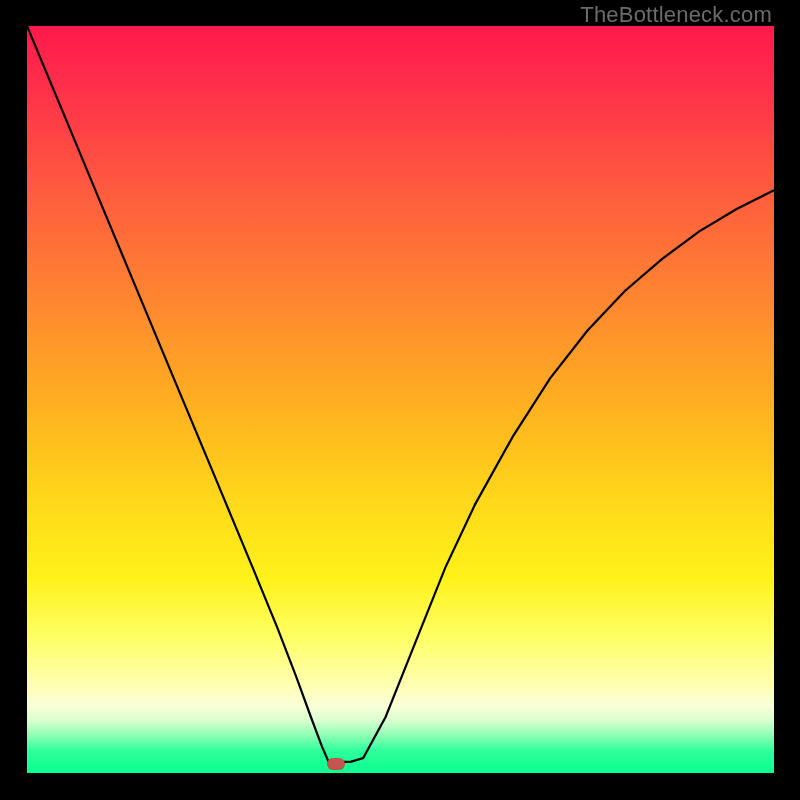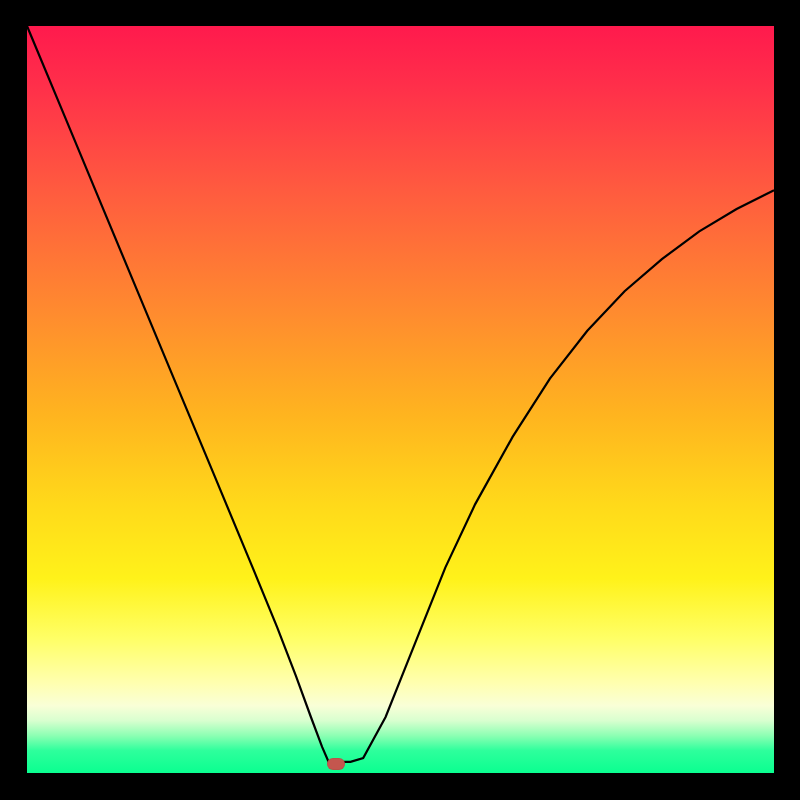--- a/index.html
+++ b/index.html
@@ -76,13 +76,14 @@
 
 <div class="frame">
   <div class="plot-area"></div>
 
   <svg class="curve" viewBox="0 0 747 747" preserveAspectRatio="none">
     <path id="curve-path" d="M 0.0 0.0 L 37.4 89.6 L 74.7 179.3 L 112.0 268.9 L 149.4 358.6 L 186.8 448.2 L 224.1 537.8 L 250.2 601.3 L 268.9 649.9 L 283.9 691.0 L 295.1 720.9 L 302.5 738.0 L 308.5 735.8 L 323.5 735.8 L 336.2 732.1 L 358.6 691.0 L 388.4 616.3 L 418.3 541.6 L 448.2 478.1 L 485.6 410.9 L 522.9 352.6 L 560.3 304.8 L 597.6 265.2 L 634.9 233.1 L 672.3 205.4 L 709.6 183.0 L 747.0 164.3"></path>
   </svg>
 
   <div class="marker" id="marker" style="left: 326.511px; top: 758.036px;"></div>
 
+  <div class="watermark">TheBottleneck.com</div>
 </div>
 
 </body></html>

